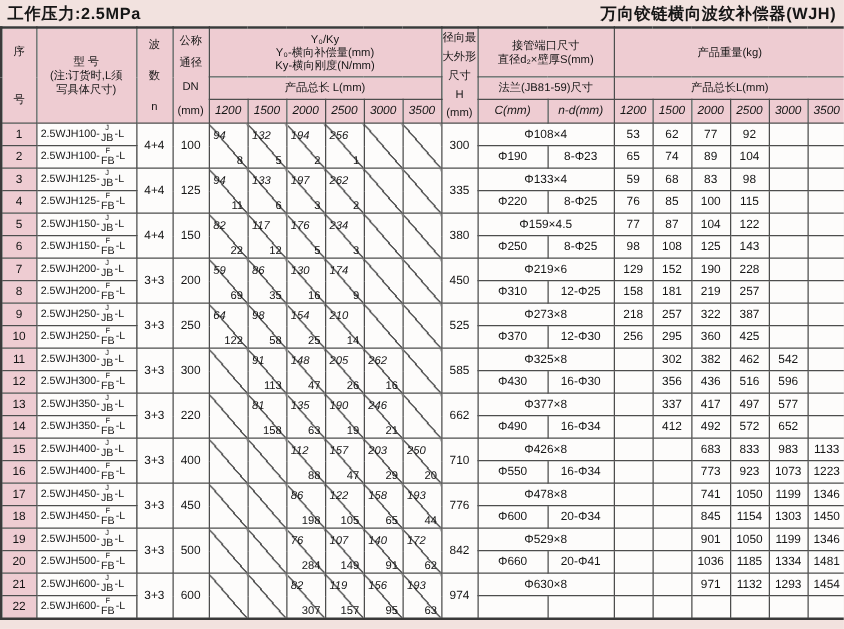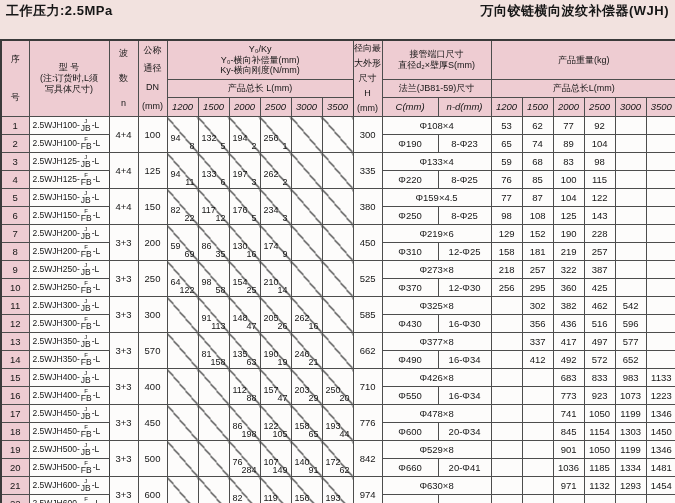--- a/index.html
+++ b/index.html
@@ -1,18 +1,18 @@
 <!DOCTYPE html>
 <html><head>
 <meta charset="utf-8">
 <style>
   html,body{margin:0;padding:0;width:675px;height:503px;overflow:hidden;
     background:#f2e2df;font-family:"Liberation Sans","DejaVu Sans",sans-serif;color:#161616;}
   .titlebar{display:flex;justify-content:space-between;align-items:flex-end;
-    padding:3px 6px 18px 6px;height:17px;}
+    padding:3px 6px 0 6px;height:17px;}
   .title-left{font-size:13px;font-weight:bold;letter-spacing:.5px;}
   .title-right{font-size:13px;font-weight:bold;letter-spacing:.5px;margin-top:48px;}
   table{border-collapse:collapse;table-layout:fixed;width:675px;margin:1px 0 0 0;
     border:2px solid #3a3a3a;background:#fdfcfb;}
   th,td{border:1px solid #4d4d4d;padding:0;text-align:center;font-weight:normal;
     overflow:hidden;white-space:nowrap;}
   thead th{background:#eeccd2;font-size:9px;line-height:1.2;}
   .h1 th{height:38px;}
   .h2 th{height:17px;}
   .h3 th{height:18px;font-size:9.5px;font-style:italic;}
@@ -23,21 +23,21 @@
   .vstack div{line-height:1.05;}
   .modelhead div{line-height:1.25;}
   .modelcell{text-align:left;padding-left:3px;font-size:8.5px;letter-spacing:0;margin-left:10px;}
   .mstack{display:inline-flex;flex-direction:column;align-items:center;vertical-align:middle;
     line-height:1;margin:0 1px;}
   .mstack .msup{font-size:6px;line-height:1;}
   .mstack .mcode{font-size:8.5px;line-height:1;}
   .ykcell{position:relative;
     background-image:linear-gradient(to top right,transparent calc(50% - .6px),
       #4f4f4f calc(50% - .6px),#4f4f4f calc(50% + .6px),transparent calc(50% + .6px));}
-  .ykcell .yv{position:absolute;top:16px;left:3px;font-size:9px;}
+  .ykcell .yv{position:absolute;top:4px;left:3px;font-size:9px;font-style:italic;}
   .ykcell .kv{position:absolute;bottom:1px;right:3px;font-size:9px;}
   .footnote{font-size:11px;font-weight:bold;padding:6px 0 0 5px;letter-spacing:.3px;}
 </style>
 </head>
 <body>
 
 <div class="titlebar">
   <span class="title-left">工作压力:2.5MPa</span>
   <span class="title-right">万向铰链横向波纹补偿器(WJH)</span>
 </div>
@@ -435,21 +435,21 @@
         <td>596</td>
         <td></td>
       </tr>
       <tr>
         <td class="pink">13</td>
         <td class="modelcell">2.5WJH350-<span class="mstack">
             <span class="msup">J</span>
             <span class="mcode">JB</span>
           </span>-L</td>
         <td class="tl" rowspan="2">3+3</td>
-        <td rowspan="2">570</td>
+        <td rowspan="2">220</td>
         <td class="ykcell tl" rowspan="2"></td>
         <td class="ykcell" rowspan="2">
           <span class="yv">81</span>
           <span class="kv">158</span>
         </td>
         <td class="ykcell" rowspan="2">
           <span class="yv">135</span>
           <span class="kv">63</span>
         </td>
         <td class="ykcell" rowspan="2">

